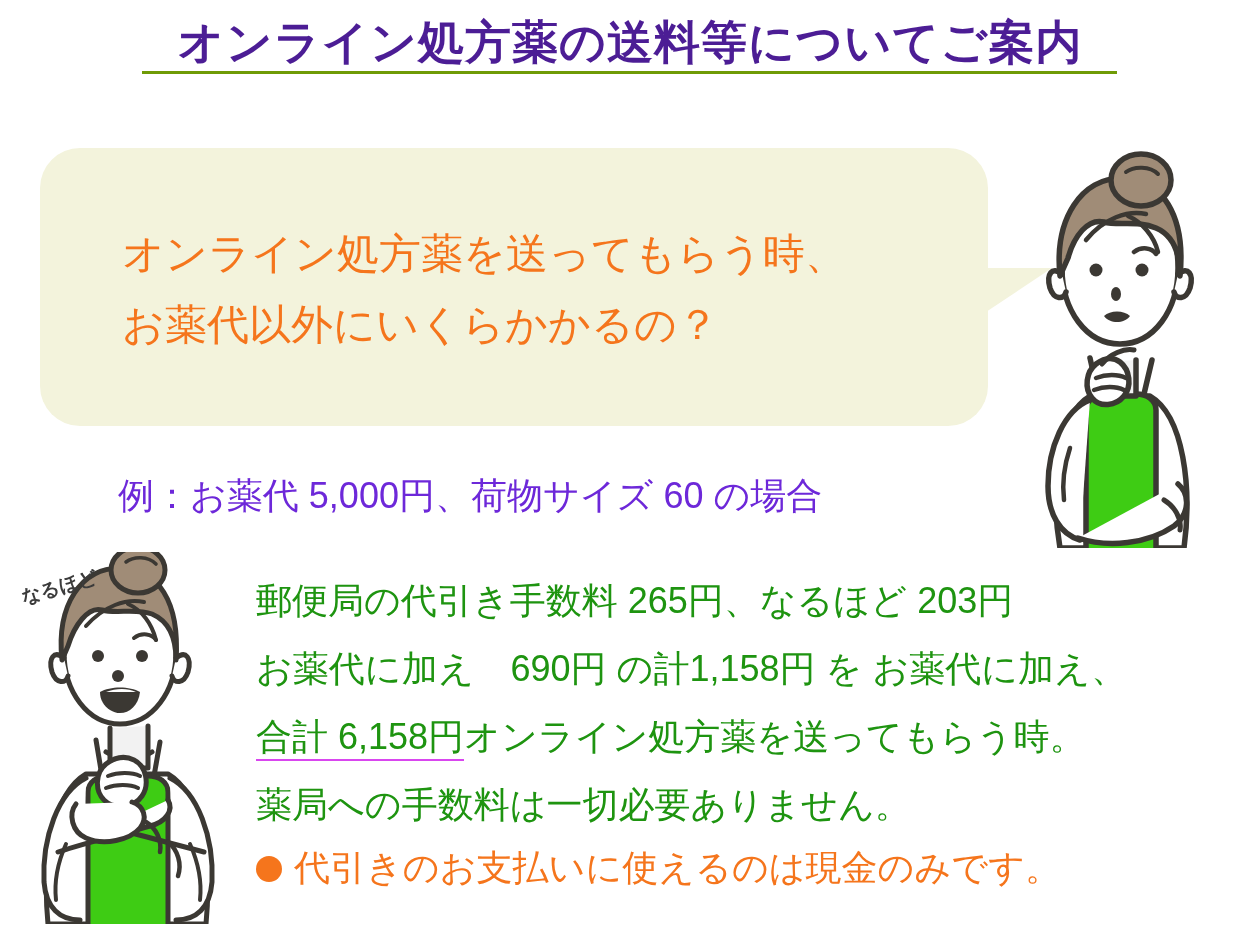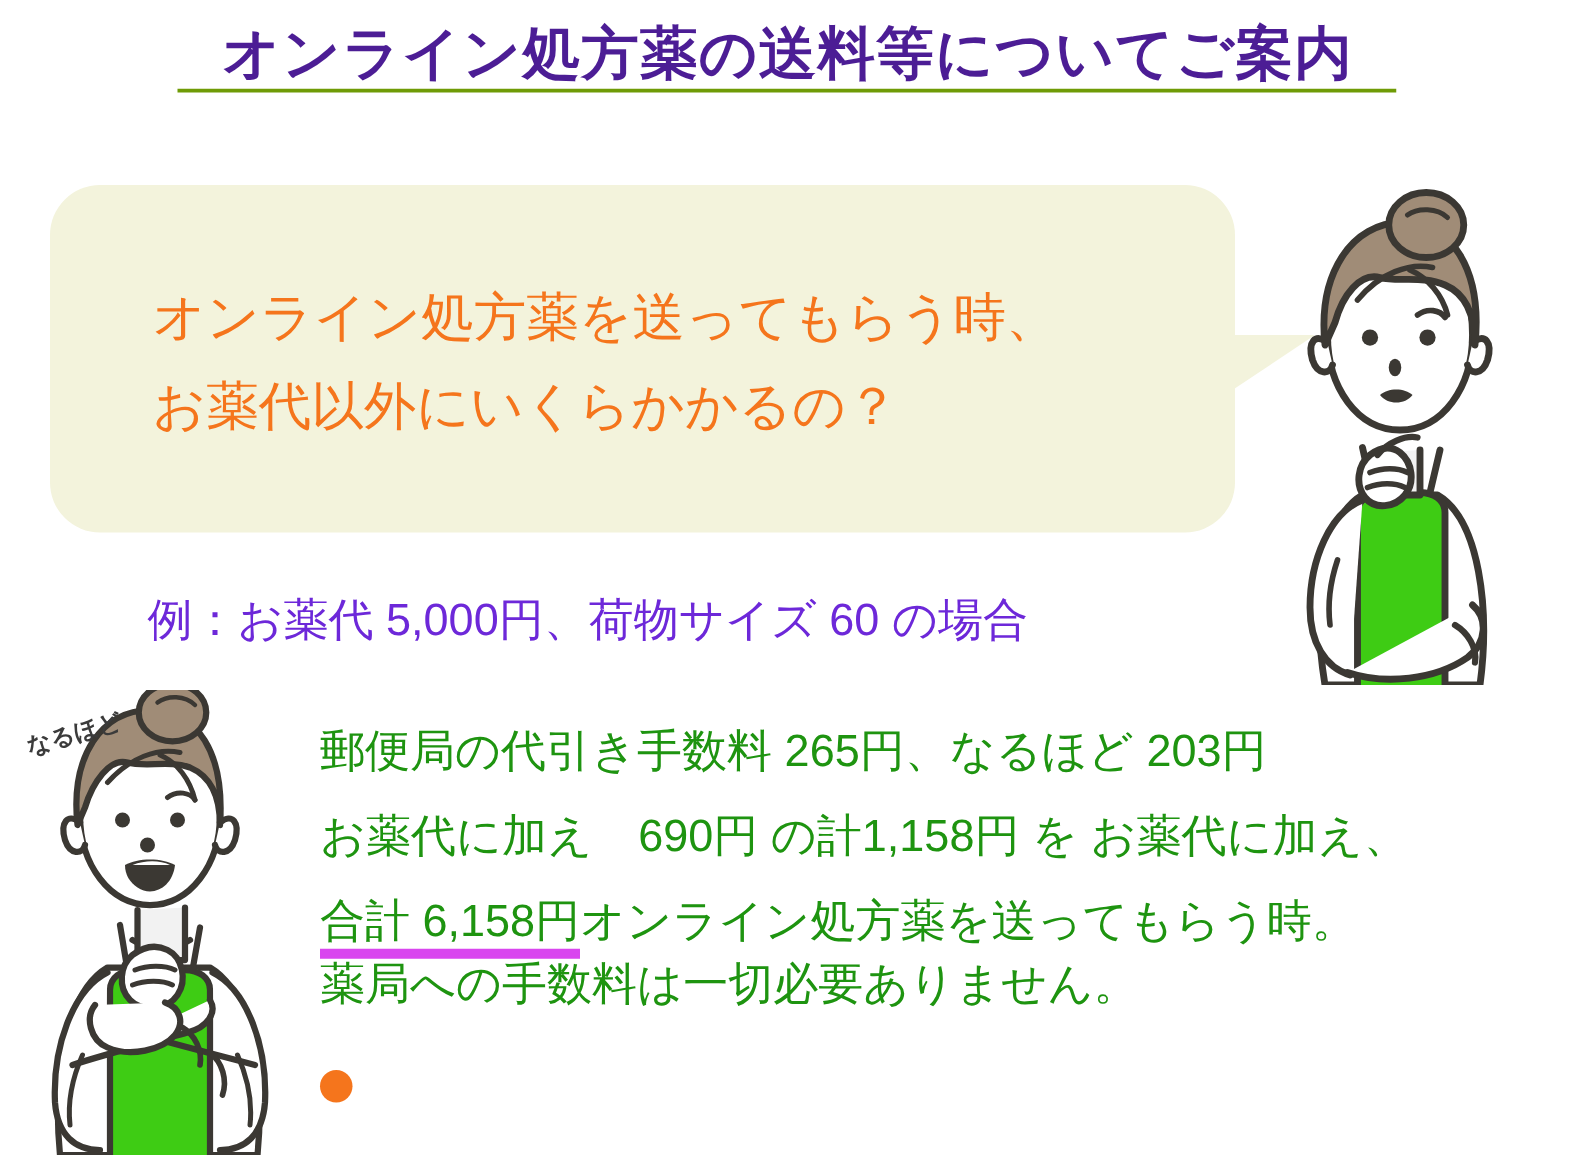--- a/index.html
+++ b/index.html
@@ -87,27 +87,27 @@
     left: 256px;
     font-size: 36px;
     line-height: 46px;
     font-weight: 500;
     color: #1e9410;
     white-space: nowrap;
   }
   #detail-line-1 { top: 578px; }
   #detail-line-2 { top: 646px; }
   #detail-line-3 { top: 714px; }
-  #detail-line-4 { top: 764px; }
+  #detail-line-4 { top: 782px; }
   #detail-line-5 {
     top: 845px;
     color: #f5751c;
   }
   .ul-green {
-    border-bottom: 8px solid #d946ef;
+    border-bottom: 2px solid #d946ef;
     padding-bottom: 2px;
   }
   .bullet-dot {
     display: inline-block;
     width: 26px;
     height: 26px;
     border-radius: 50%;
     background: #f5751c;
     vertical-align: -2px;
     margin-right: 12px;
@@ -153,21 +153,21 @@
 
 <div id="example-line">例：お薬代 5,000円、荷物サイズ 60 の場合</div>
 
 <div class="detail-line" id="detail-line-1">郵便局の代引き手数料 265円、なるほど 203円</div>
 <div class="detail-line" id="detail-line-2">お薬代に加え　690円 の計1,158円 を お薬代に加え、</div>
 <div class="detail-line" id="detail-line-3">
   <span class="ul-green">合計 6,158円</span><span>オンライン処方薬を送ってもらう時。</span>
 </div>
 <div class="detail-line" id="detail-line-4">薬局への手数料は一切必要ありません。</div>
 <div class="detail-line" id="detail-line-5">
-  <span class="bullet-dot"></span>
+  <span class="bullet-dot"></span><span>代引きのお支払いに使えるのは現金のみです。</span>
 </div>
 
 <svg id="illustration-thinking" viewBox="0 0 284 400" xmlns="http://www.w3.org/2000/svg">
   <g fill="none" stroke="#3b3833" stroke-width="5.5" stroke-linecap="round" stroke-linejoin="round">
 
     <path d="M82 400 C72 340 78 268 112 248 L172 248 C206 268 214 340 206 400 Z" fill="#ffffff"></path>
 
     <path d="M108 400 L108 260 C108 250 116 244 128 244 L158 244 C170 244 178 250 178 260 L178 400 Z" fill="#3ecc14" stroke="none"></path>
     <path d="M108 400 L108 262 C108 252 117 246 128 246 L158 246 C169 246 178 252 178 262 L178 400" fill="none"></path>
 

